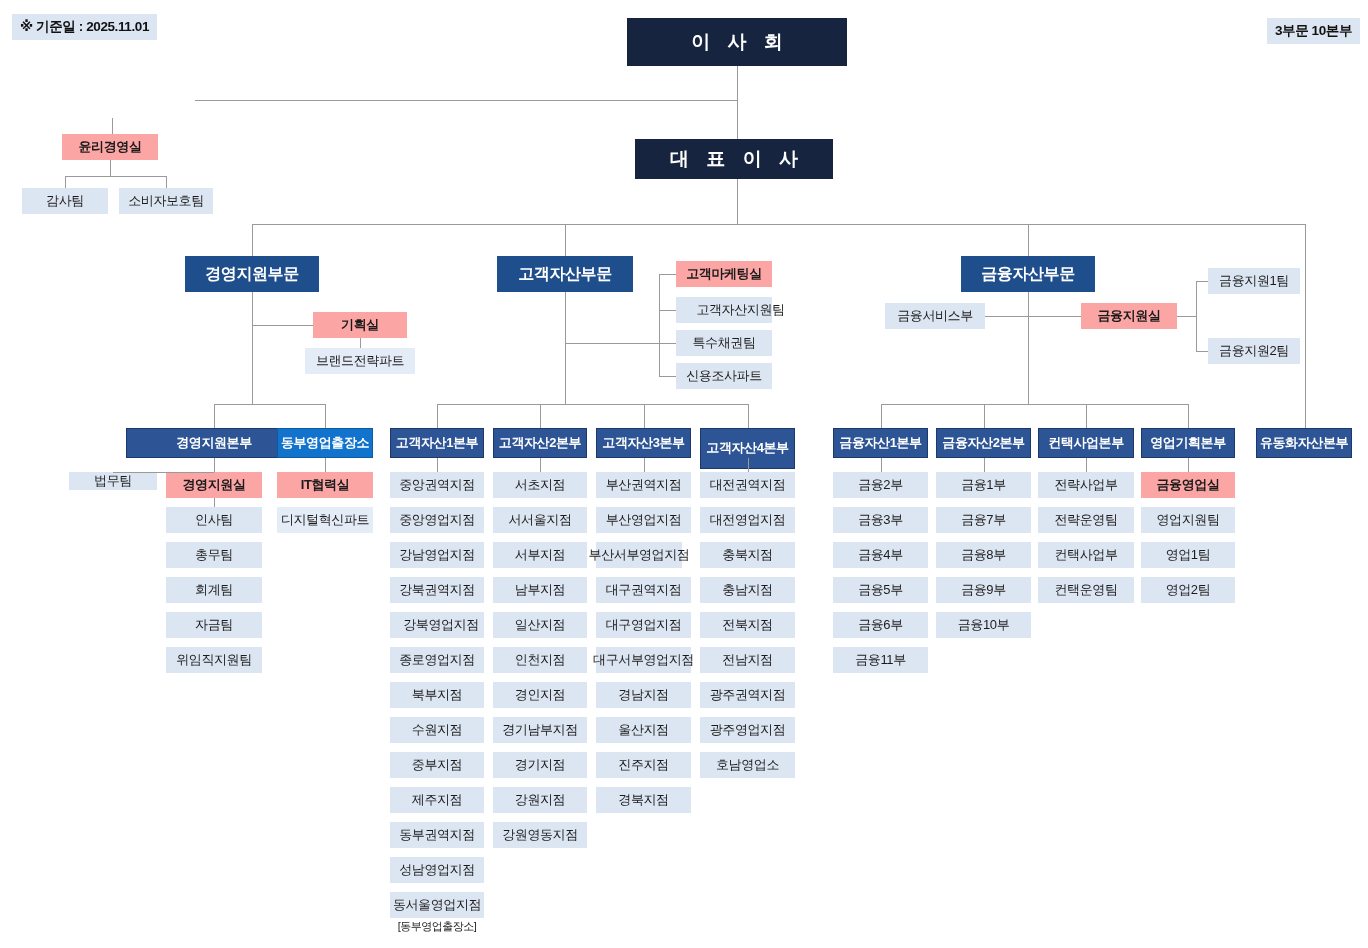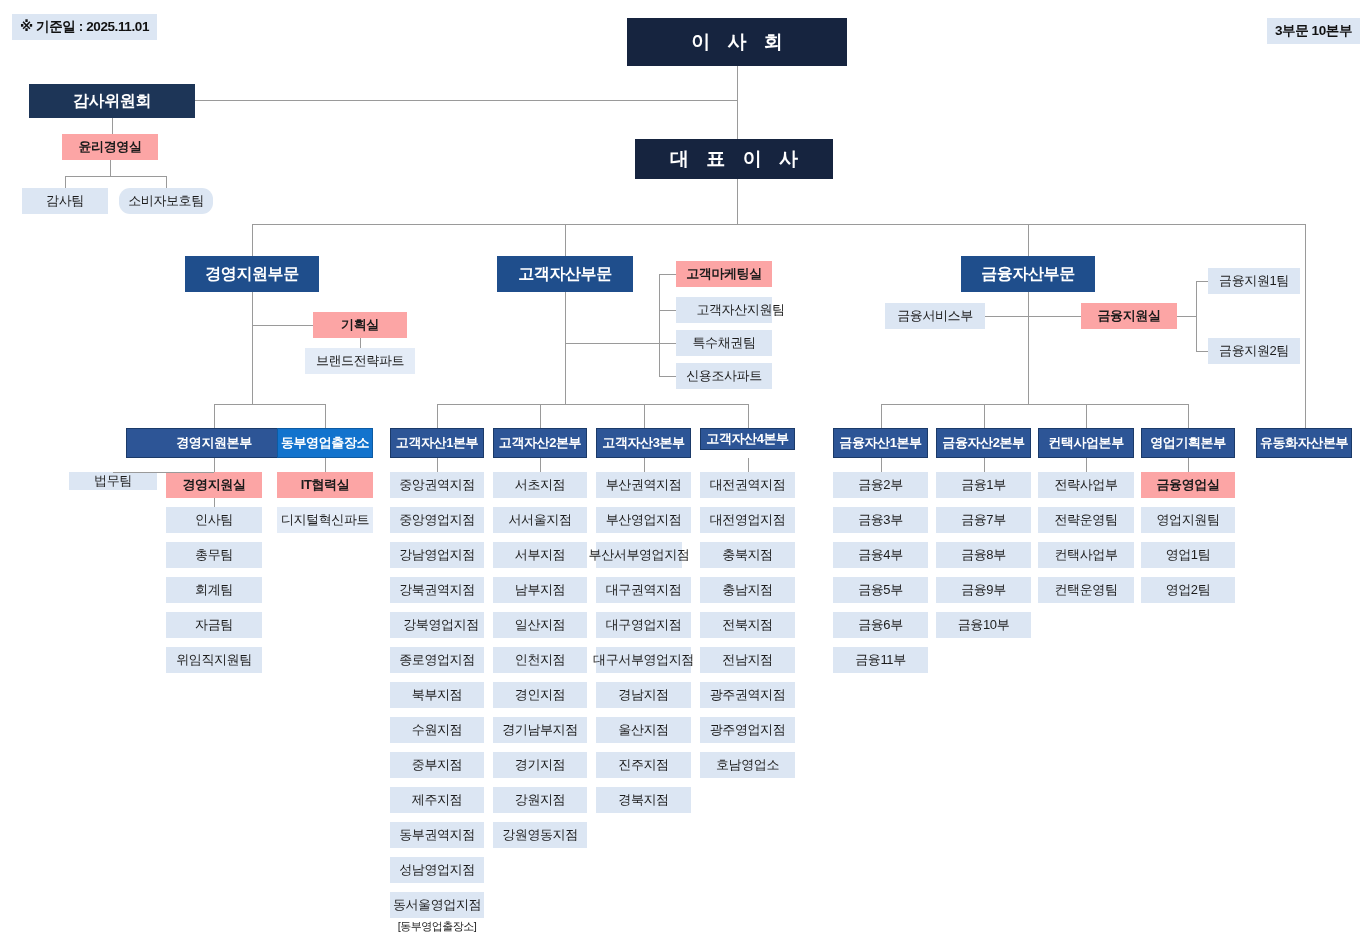--- a/index.html
+++ b/index.html
@@ -108,29 +108,28 @@
 </style>
 </head>
 <body>
 
 <div id="chart">
     <div class="caption" style="left: 12px; top: 14px;">※ 기준일 : 2025.11.01</div>
     <div class="caption" style="top: 18px; right: 8px;">3부문 10본부</div>
     <div class="node lvl-top" style="left: 627px; top: 18px; width: 220px; height: 48px;">이 사 회</div>
     <div class="node lvl-top" style="left: 635px; top: 139px; width: 198px; height: 40px;">대 표 이 사</div>
     <div class="ln v" style="left: 737px; top: 66px; height: 73px;"></div>
-    <div class="node lvl-committee" style="left: 29px; top: 84px; width: 166px; height: 34px;">감사위원회</div>
     <div class="ln h" style="left: 195px; top: 100px; width: 542px;"></div>
     <div class="node lvl-office" style="left: 62px; top: 134px; width: 96px; height: 26px;">윤리경영실</div>
     <div class="ln v" style="left: 112px; top: 118px; height: 16px;"></div>
     <div class="ln v" style="left: 110px; top: 160px; height: 16px;"></div>
     <div class="ln h" style="left: 65px; top: 176px; width: 101px;"></div>
     <div class="node lvl-team" style="left: 22px; top: 188px; width: 86px; height: 26px;">감사팀</div>
     <div class="ln v" style="left: 65px; top: 176px; height: 12px;"></div>
-    <div class="node lvl-team" style="left: 119px; top: 188px; width: 94px; height: 26px; border-radius: 11px;">소비자보호팀</div>
+    <div class="node lvl-team" style="left: 119px; top: 188px; width: 94px; height: 26px;">소비자보호팀</div>
     <div class="ln v" style="left: 166px; top: 176px; height: 12px;"></div>
     <div class="ln v" style="left: 737px; top: 179px; height: 45px;"></div>
     <div class="ln h" style="left: 252px; top: 224px; width: 1053px;"></div>
     <div class="node lvl-division" style="left: 185px; top: 256px; width: 134px; height: 36px;">경영지원부문</div>
     <div class="ln v" style="left: 252px; top: 224px; height: 32px;"></div>
     <div class="node lvl-division" style="left: 497px; top: 256px; width: 136px; height: 36px;">고객자산부문</div>
     <div class="ln v" style="left: 565px; top: 224px; height: 32px;"></div>
     <div class="node lvl-division" style="left: 961px; top: 256px; width: 134px; height: 36px;">금융자산부문</div>
     <div class="ln v" style="left: 1028px; top: 224px; height: 32px;"></div>
     <div class="node lvl-office" style="left: 313px; top: 312px; width: 94px; height: 26px;">기획실</div>
@@ -207,21 +206,21 @@
     <div class="node lvl-team" style="left: 596px; top: 472px; width: 95px; height: 26px;">부산권역지점</div>
     <div class="node lvl-team" style="left: 596px; top: 507px; width: 95px; height: 26px;">부산영업지점</div>
     <div class="node lvl-team" style="left: 596px; top: 542px; width: 86px; height: 26px;">부산서부영업지점</div>
     <div class="node lvl-team" style="left: 596px; top: 577px; width: 95px; height: 26px;">대구권역지점</div>
     <div class="node lvl-team" style="left: 596px; top: 612px; width: 95px; height: 26px;">대구영업지점</div>
     <div class="node lvl-team" style="left: 596px; top: 647px; width: 95px; height: 26px;">대구서부영업지점</div>
     <div class="node lvl-team" style="left: 596px; top: 682px; width: 95px; height: 26px;">경남지점</div>
     <div class="node lvl-team" style="left: 596px; top: 717px; width: 95px; height: 26px;">울산지점</div>
     <div class="node lvl-team" style="left: 596px; top: 752px; width: 95px; height: 26px;">진주지점</div>
     <div class="node lvl-team" style="left: 596px; top: 787px; width: 95px; height: 26px;">경북지점</div>
-    <div class="node lvl-hq" style="left: 700px; top: 428px; width: 95px; height: 22px;">고객자산4본부</div>
+    <div class="node lvl-hq" style="left: 700px; top: 428px; width: 95px; height: 41px;">고객자산4본부</div>
     <div class="ln v" style="left: 747.5px; top: 404px; height: 24px;"></div>
     <div class="ln v" style="left: 747.5px; top: 458px; height: 14px;"></div>
     <div class="node lvl-team" style="left: 700px; top: 472px; width: 95px; height: 26px;">대전권역지점</div>
     <div class="node lvl-team" style="left: 700px; top: 507px; width: 95px; height: 26px;">대전영업지점</div>
     <div class="node lvl-team" style="left: 700px; top: 542px; width: 95px; height: 26px;">충북지점</div>
     <div class="node lvl-team" style="left: 700px; top: 577px; width: 95px; height: 26px;">충남지점</div>
     <div class="node lvl-team" style="left: 700px; top: 612px; width: 95px; height: 26px;">전북지점</div>
     <div class="node lvl-team" style="left: 700px; top: 647px; width: 95px; height: 26px;">전남지점</div>
     <div class="node lvl-team" style="left: 700px; top: 682px; width: 95px; height: 26px;">광주권역지점</div>
     <div class="node lvl-team" style="left: 700px; top: 717px; width: 95px; height: 26px;">광주영업지점</div>

